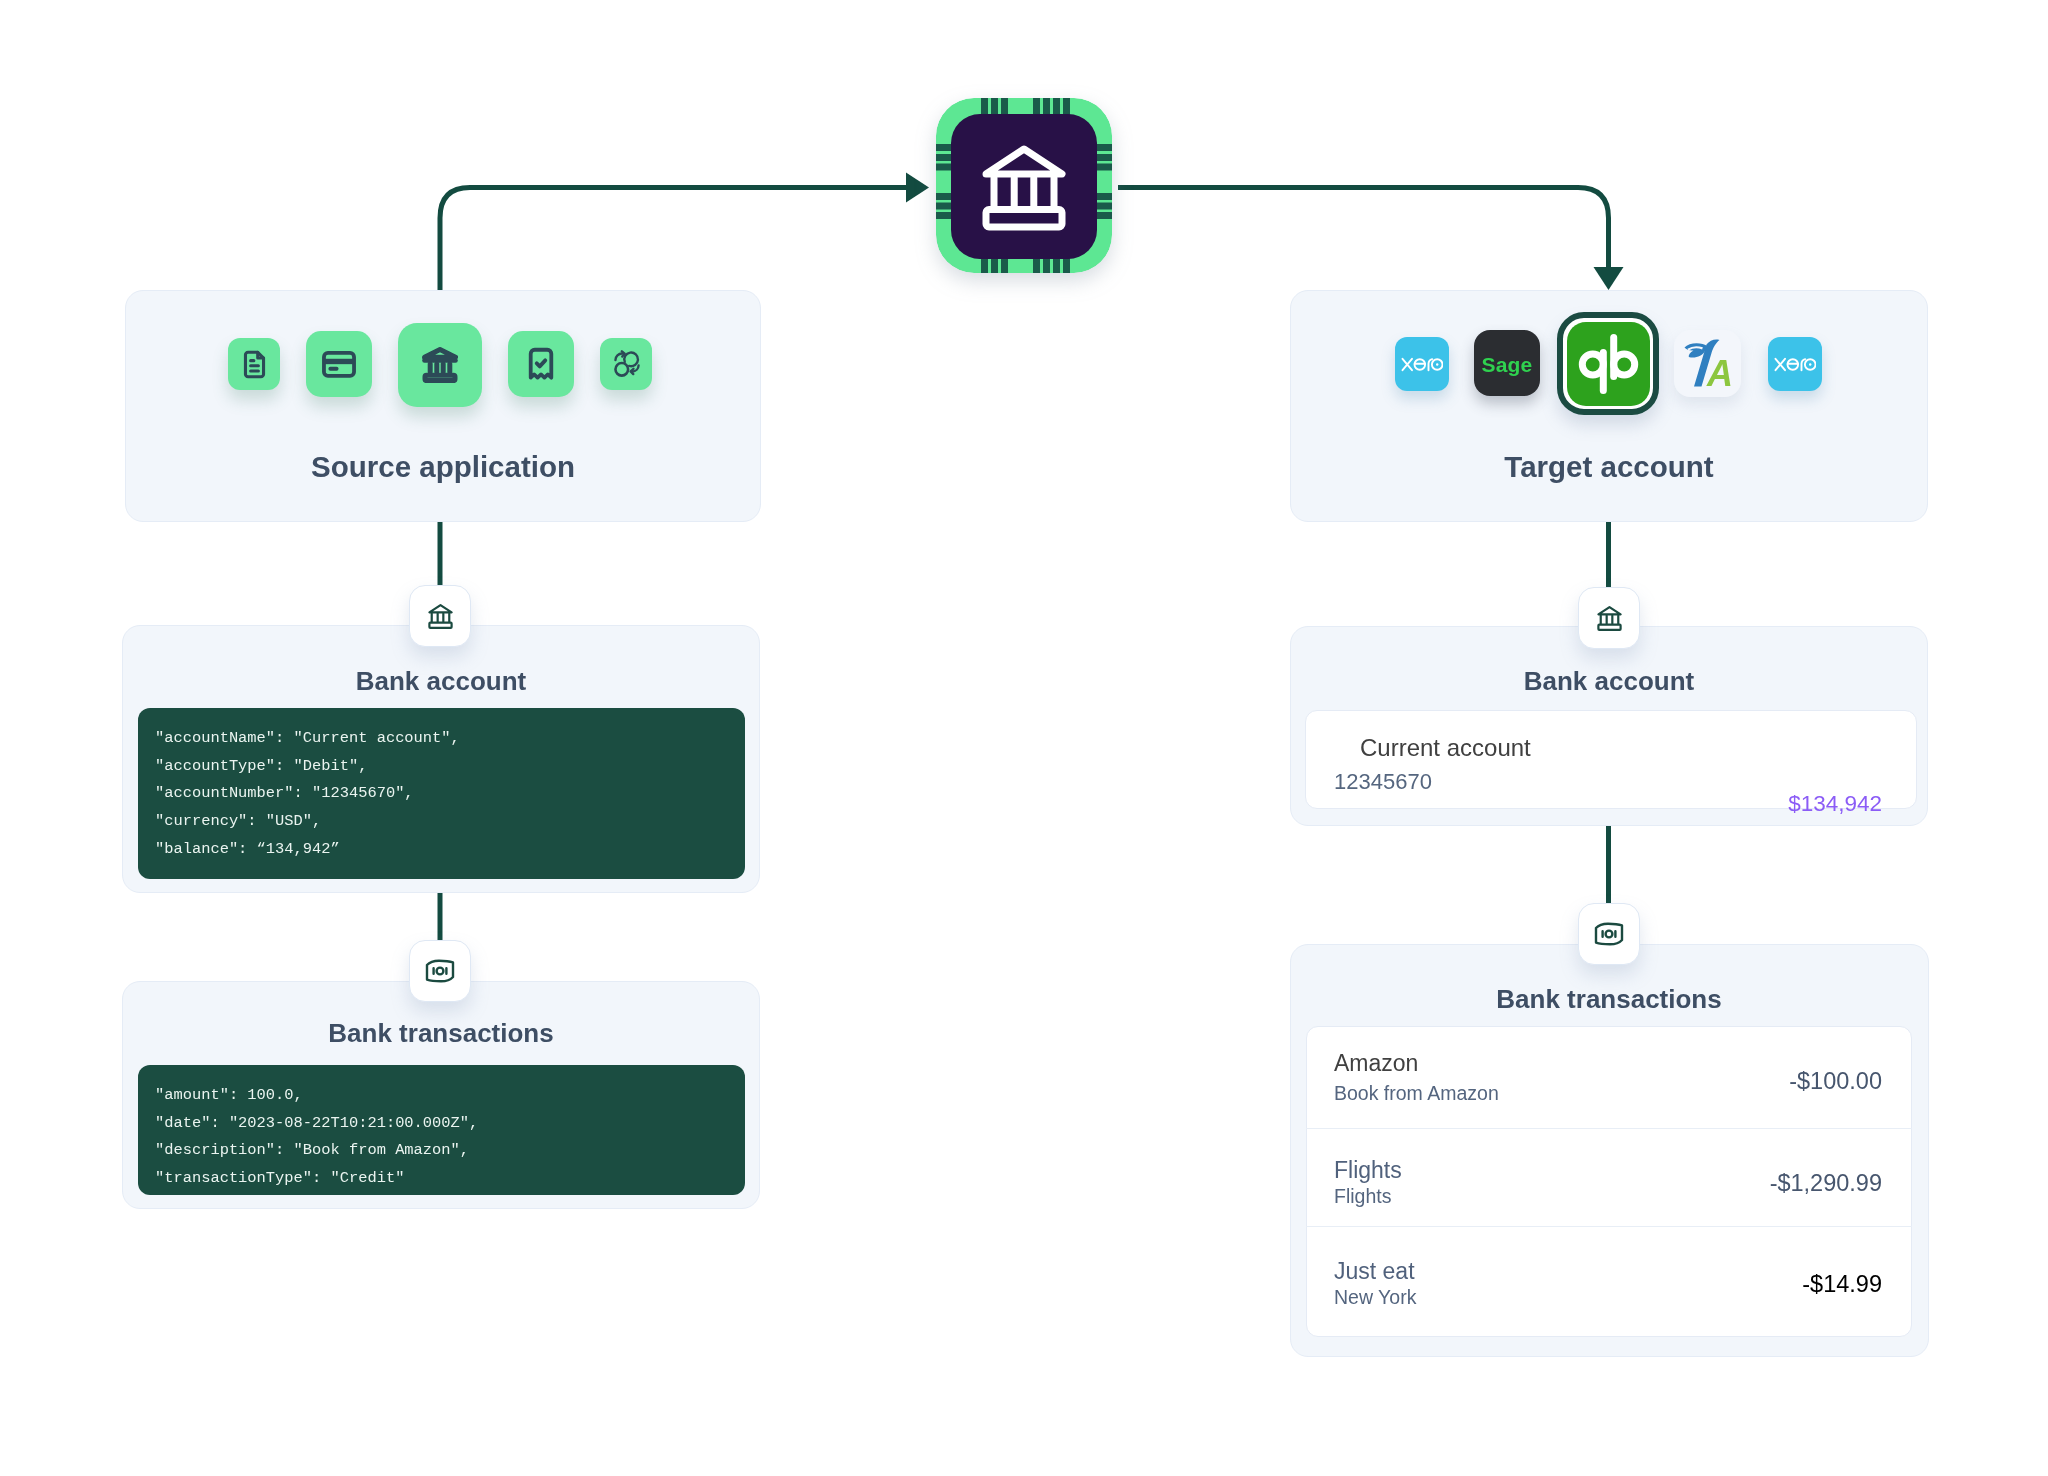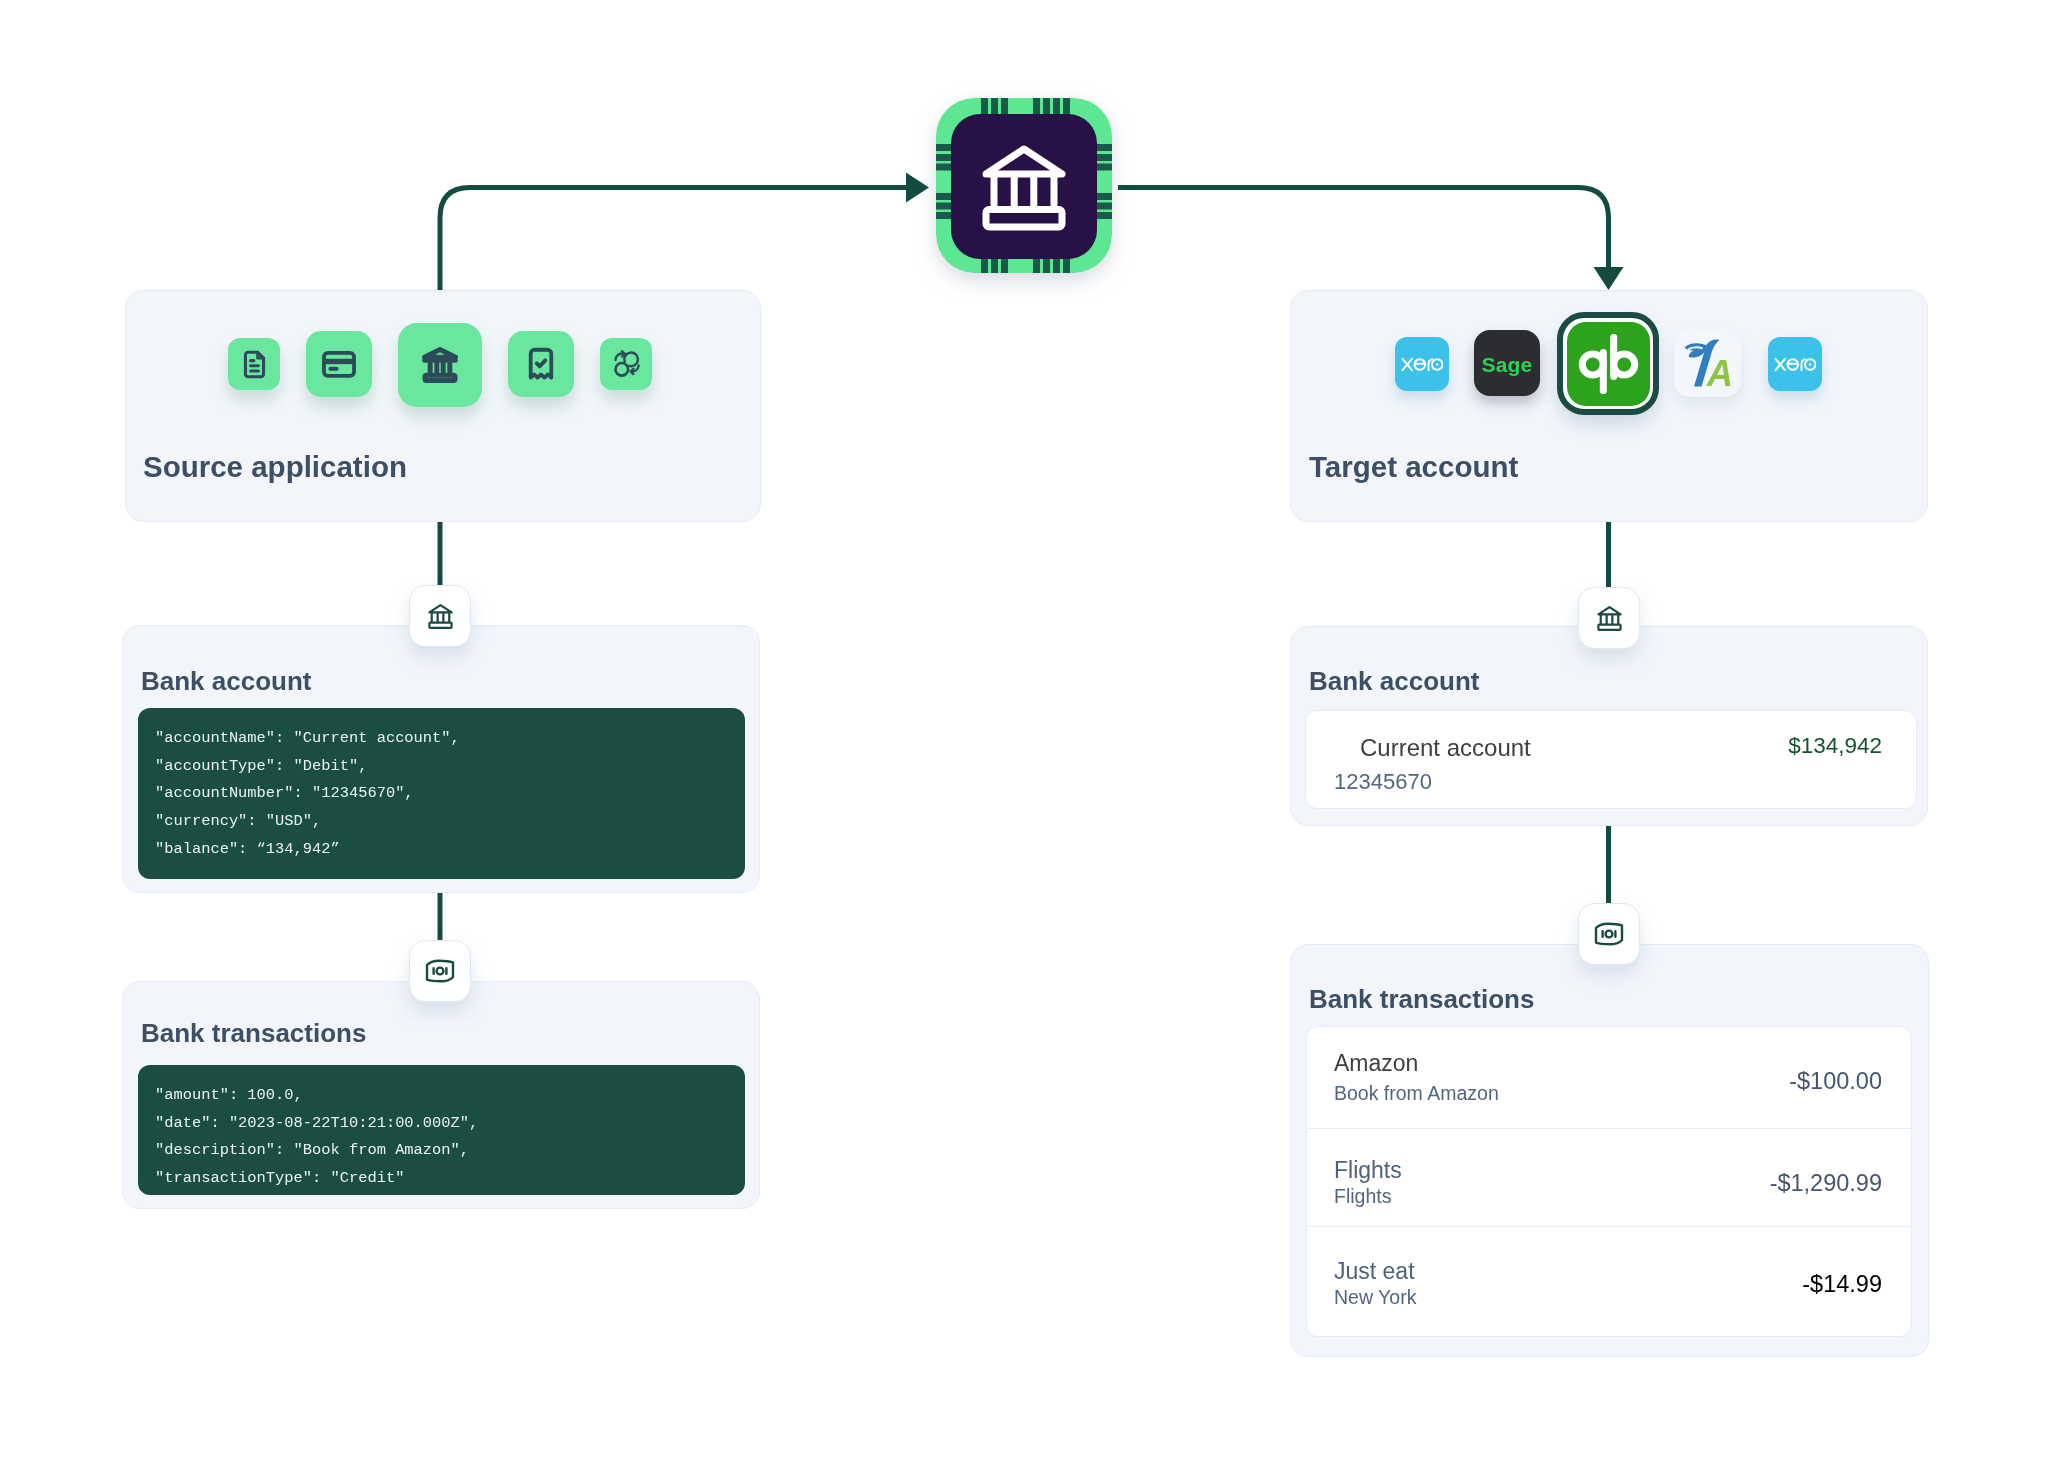--- a/index.html
+++ b/index.html
@@ -1,18 +1,18 @@
 <!DOCTYPE html>
 <html><head>
 <meta charset="utf-8">
 <style>
   html,body{margin:0;padding:0;}
   body{width:2048px;height:1476px;background:#ffffff;font-family:"Liberation Sans",sans-serif;position:relative;overflow:hidden;}
   .card{position:absolute;background:#F2F6FB;border:1.5px solid #E5ECF6;border-radius:18px;box-sizing:border-box;}
-  .h{position:absolute;font-weight:bold;color:#3E4E64;white-space:nowrap;}
+  .h{position:absolute;font-weight:bold;color:#3E4E64;text-align:center;white-space:nowrap;}
   .code{position:absolute;background:#1B4D41;border-radius:12px;color:#EAF4F0;font-family:"Liberation Mono",monospace;font-size:15.4px;line-height:27.7px;padding:17px 0 0 17px;box-sizing:border-box;white-space:pre;}
   .tile{position:absolute;background:#69E79E;display:flex;align-items:center;justify-content:center;box-shadow:0 10px 16px rgba(58,125,98,0.22);box-sizing:border-box;}
   .badge{position:absolute;width:62px;height:62px;background:#fff;border:1.5px solid #DFE8F4;border-radius:16px;box-sizing:border-box;display:flex;align-items:center;justify-content:center;box-shadow:0 10px 18px rgba(140,160,190,0.25);z-index:6;}
   .winner{position:absolute;background:#fff;border:1.5px solid #E5EBF5;border-radius:12px;box-sizing:border-box;}
   .t{position:absolute;white-space:nowrap;}
 </style>
 </head>
 <body>
 
 <svg width="2048" height="1476" viewBox="0 0 2048 1476" style="position:absolute;left:0;top:0;z-index:1" fill="none">
@@ -49,21 +49,21 @@
 <div class="code" style="left:138px;top:1065px;width:607px;height:130px;z-index:3">"amount": 100.0,
 "date": "2023-08-22T10:21:00.000Z",
 "description": "Book from Amazon",
 "transactionType": "Credit"</div>
 
 <div class="card" style="left:1290px;top:626px;width:638px;height:200px;z-index:2"></div>
 <div class="h" style="left:1309px;top:666px;width:600px;font-size:26px;z-index:3">Bank account</div>
 <div class="winner" style="left:1305px;top:710px;width:612px;height:99px;z-index:3"></div>
 <div class="t" style="left:1360px;top:734px;font-size:24px;color:#404040;z-index:4">Current account</div>
 <div class="t" style="left:1334px;top:769px;font-size:22px;color:#55667F;z-index:4">12345670</div>
-<div class="t" style="right:166px;top:733px;font-size:22.5px;color:#14532d;z-index:4">$134,942</div>
+<div class="t" style="right:166px;top:791px;font-size:22.5px;color:#8b5cf6;z-index:4">$134,942</div>
 
 <div class="card" style="left:1290px;top:944px;width:639px;height:413px;z-index:2"></div>
 <div class="h" style="left:1309px;top:984px;width:600px;font-size:26px;z-index:3">Bank transactions</div>
 <div class="winner" style="left:1306px;top:1026px;width:606px;height:311px;z-index:3"></div>
 <div style="position:absolute;left:1306px;top:1128px;width:606px;height:0;border-top:1.5px solid #E8EEF6;z-index:4"></div>
 <div style="position:absolute;left:1306px;top:1226px;width:606px;height:0;border-top:1.5px solid #E8EEF6;z-index:4"></div>
 <div class="t" style="left:1334px;top:1050px;font-size:23px;color:#404040;z-index:4">Amazon</div>
 <div class="t" style="left:1334px;top:1082px;font-size:19.5px;color:#54657F;z-index:4">Book from Amazon</div>
 <div class="t" style="right:166px;top:1068px;font-size:23.5px;color:#47566E;z-index:4">-$100.00</div>
 <div class="t" style="left:1334px;top:1157px;font-size:23px;color:#50617C;z-index:4">Flights</div>

